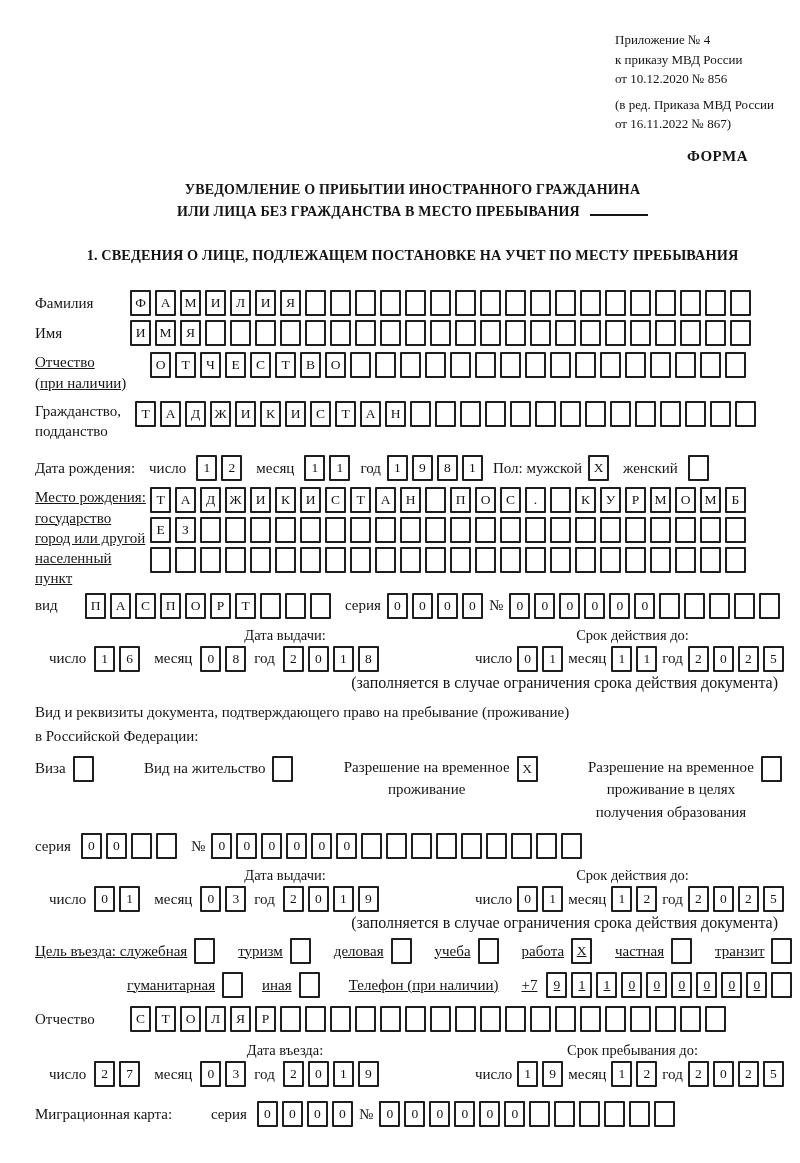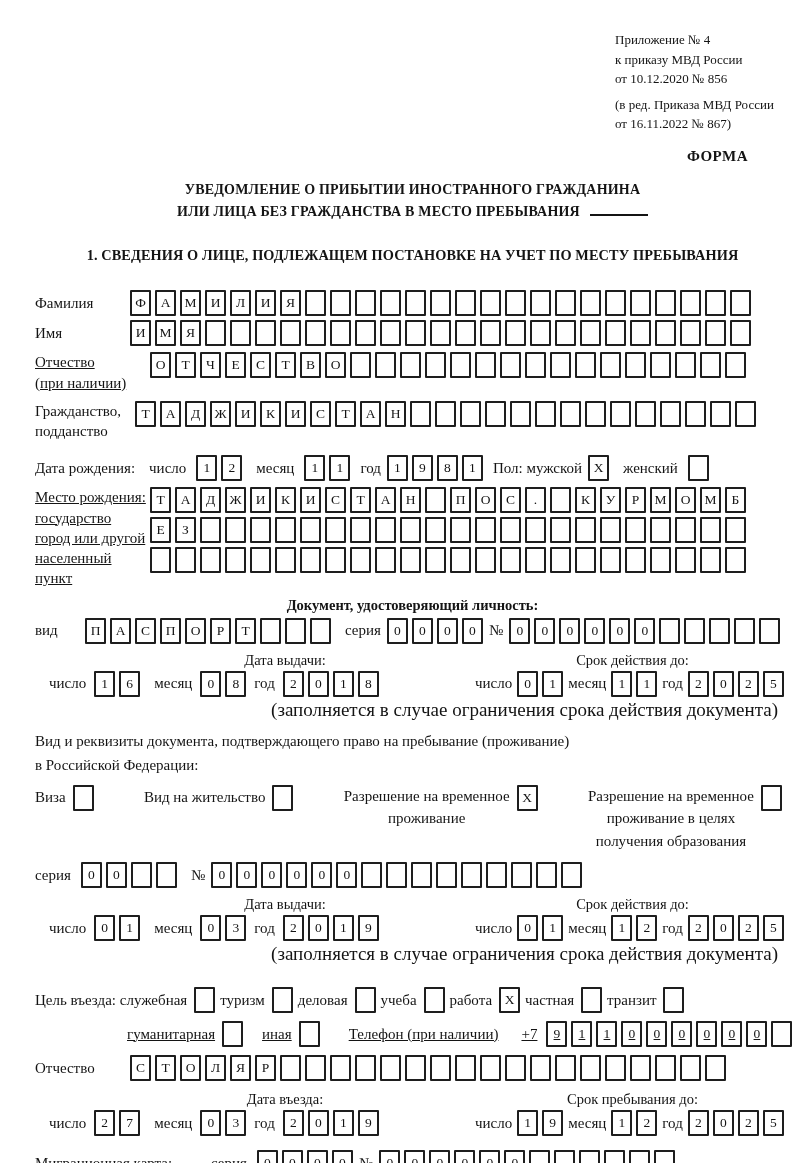--- a/index.html
+++ b/index.html
@@ -28,21 +28,21 @@
     font-size:13.5px;color:#141414;
   }
   .gap6{margin-left:6px;} .gap10{margin-left:10px;} .gap14{margin-left:14px;} .gap20{margin-left:20px;} .gap26{margin-left:26px;}
   .doc-heading{margin-top:8px;text-align:center;font-weight:bold;font-size:14.5px;padding-left:110px1;}
   .dates-head{display:flex;margin-top:8px;font-size:14.5px;}
   .dh-left{width:440px;box-sizing:border-box;padding-left:60px;text-align:center;}
   .dh-right{flex:1;text-align:center;}
   .drow{display:flex;align-items:center;margin-top:2px;}
   .dleft{width:440px;box-sizing:border-box;padding-left:14px;display:flex;align-items:center;gap:8px;}
   .dright{display:flex;align-items:center;gap:5px;}
-  .note-right{margin-top:2px;text-align:right;padding-right:12px;font-size:19px;}
+  .note-right{margin-top:2px;text-align:right;padding-right:12px;font-size:16px;}
   .plain{margin-top:9px;line-height:1.5;}
   .opt{display:flex;align-items:center;gap:7px;flex:0 0 auto;}
   .opt.top{align-items:flex-start;}
   .mltext{text-align:center;line-height:1.5;}
 </style>
 </head>
 <body>
 
 <div class="page">
 
@@ -305,21 +305,20 @@
           <span class="cell"></span>
           <span class="cell"></span>
           <span class="cell"></span>
           <span class="cell"></span>
           <span class="cell"></span>
           <span class="cell"></span>
         </span>
     </span>
   </div>
 
-  <div class="doc-heading">Документ, удостоверяющий личность:</div>
 
   <div class="row" style="margin-top:4px;">
     <span class="lbl" style="width:40px;">вид</span>
     <span class="cellrow gap10">
         <span class="cell">П</span>
         <span class="cell">А</span>
         <span class="cell">С</span>
         <span class="cell">П</span>
         <span class="cell">О</span>
         <span class="cell">Р</span>
@@ -501,21 +500,21 @@
       <span class="cellrow">
           <span class="cell">2</span>
           <span class="cell">0</span>
           <span class="cell">2</span>
           <span class="cell">5</span>
         </span>
     </span>
   </div>
   <div class="note-right">(заполняется в случае ограничения срока действия документа)</div>
 
-  <div class="row" style="margin-top:22px;gap:5px;">
+  <div class="row" style="margin-top:6px;gap:23px;text-decoration:underline;">
     <span class="opt">
       <span>Цель въезда: служебная</span>
       <span class="cellrow">
           <span class="cell"></span>
         </span>
     </span>
     <span class="opt">
       <span>туризм</span>
       <span class="cellrow">
           <span class="cell"></span>

